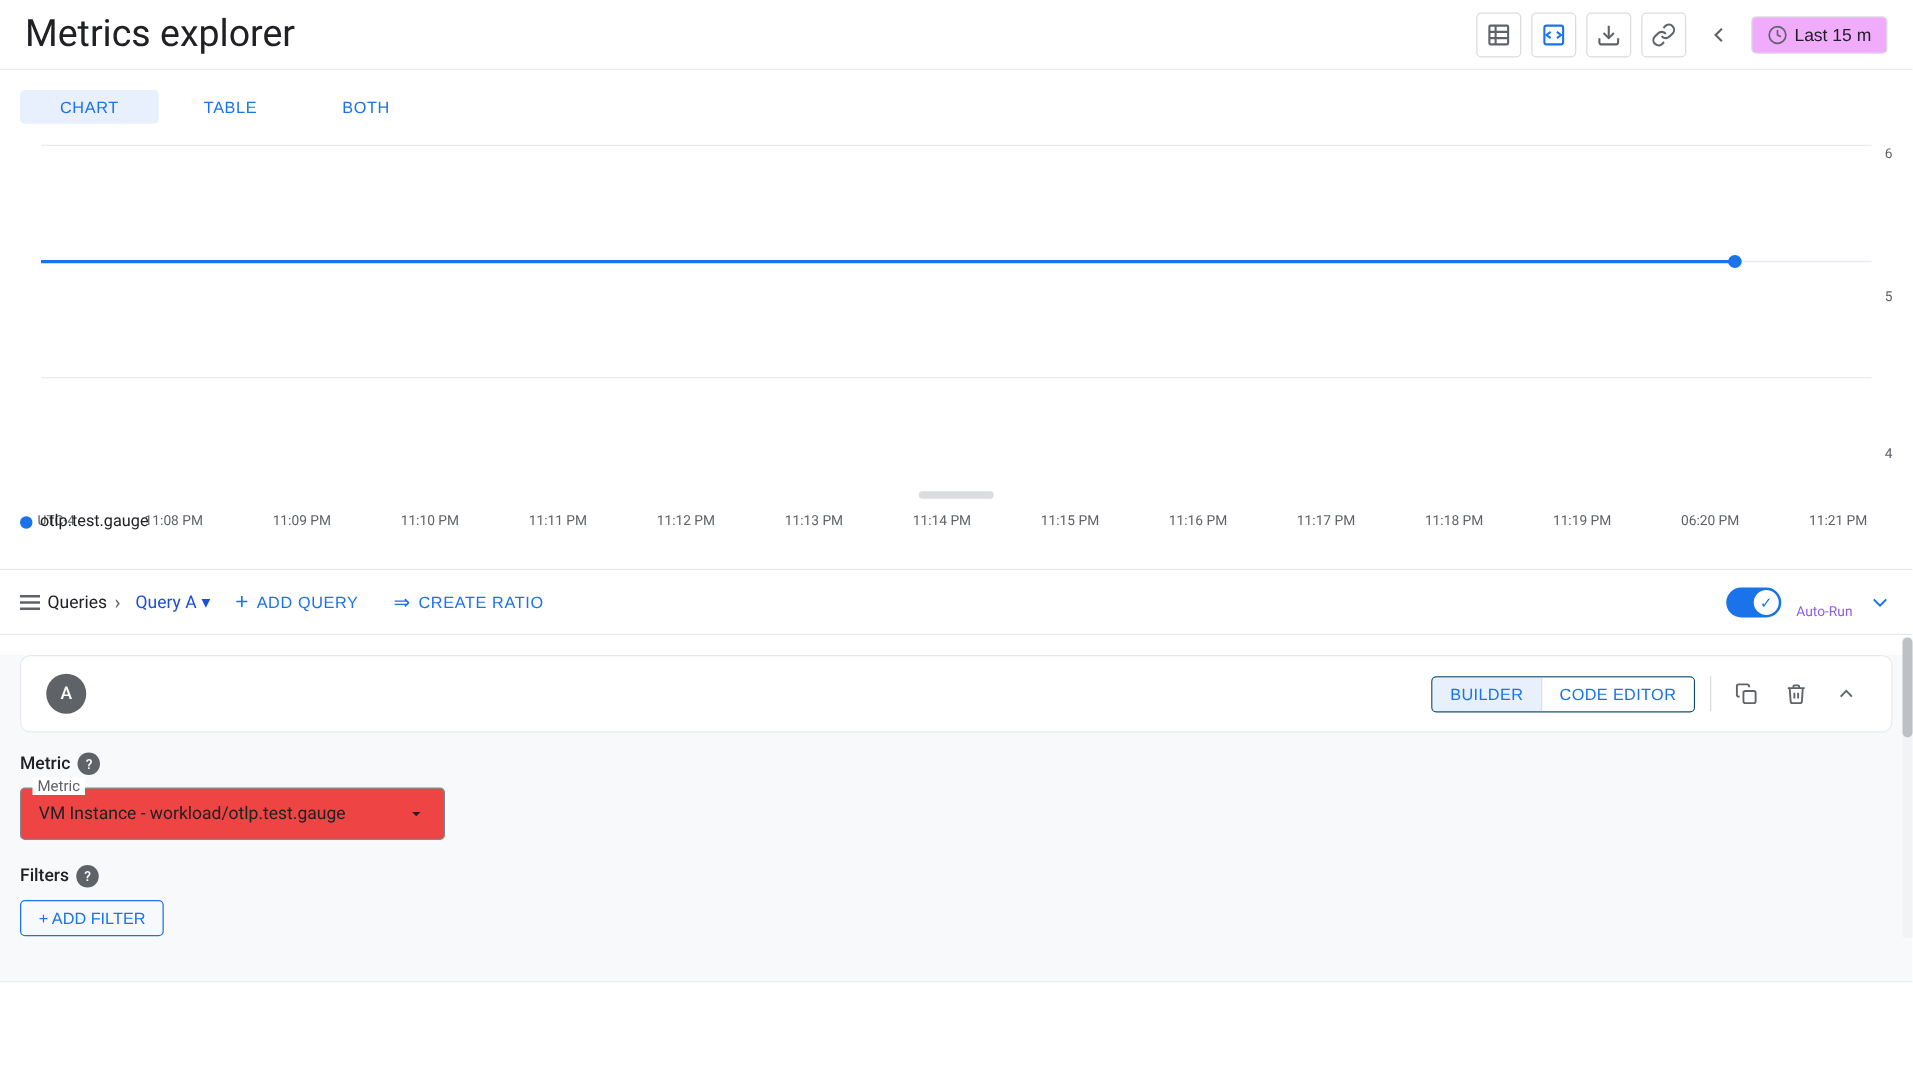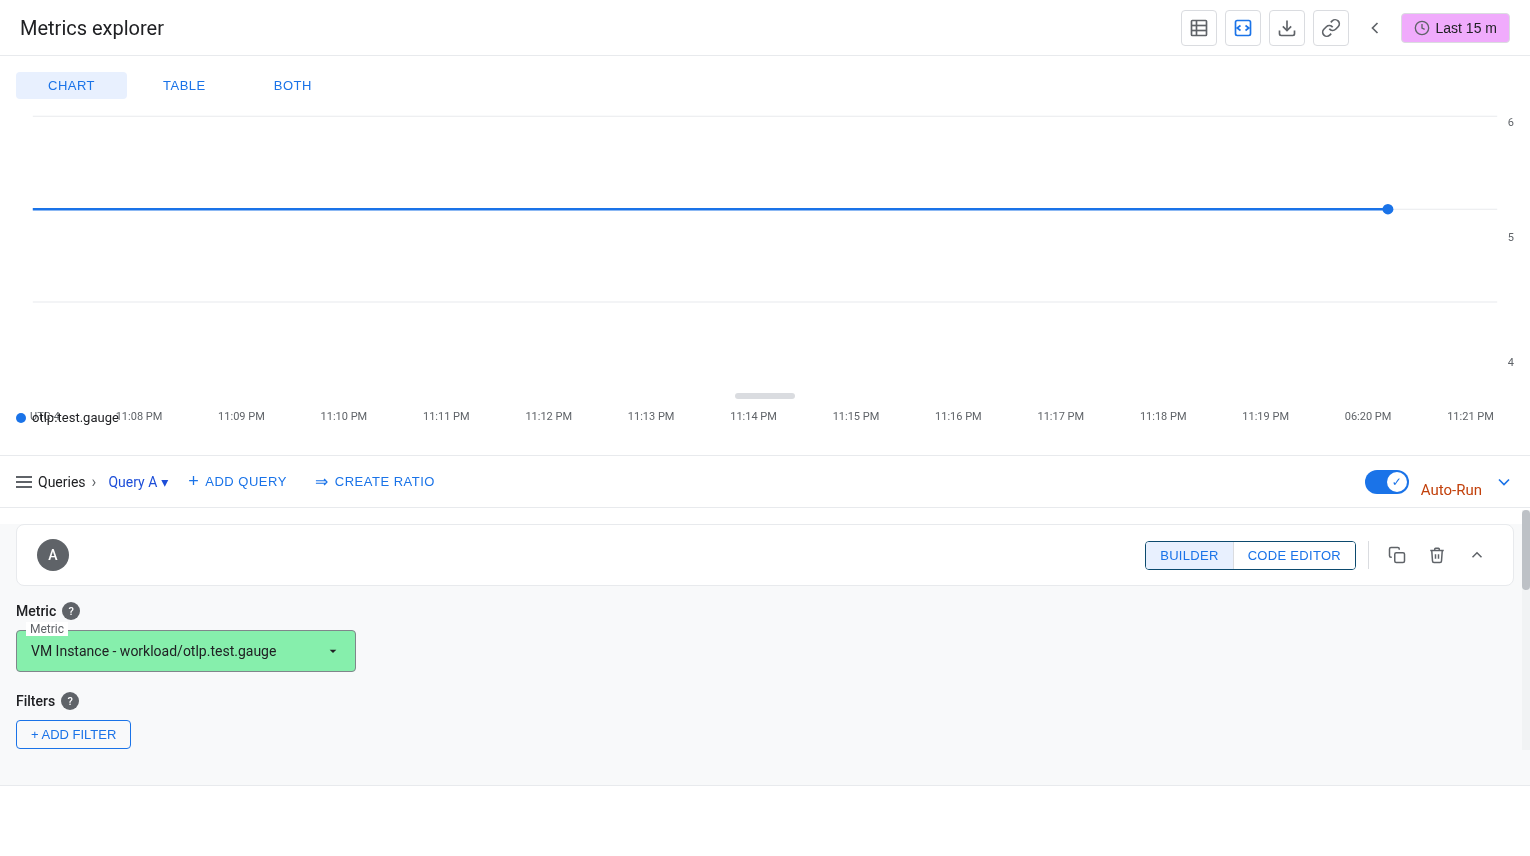--- a/index.html
+++ b/index.html
@@ -8,21 +8,21 @@
     
     .header {
       display: flex;
       align-items: center;
       justify-content: space-between;
       padding: 10px 20px;
       border-bottom: 1px solid #e8eaed;
       height: 56px;
     }
     .header-title {
-      font-size: 20px;
+      font-size: 30px;
       font-weight: 400;
       color: #202124;
     }
     .header-actions {
       display: flex;
       align-items: center;
       gap: 8px;
     }
     .icon-btn {
       width: 36px;
@@ -185,22 +185,22 @@
       border-radius: 4px;
       letter-spacing: 0.5px;
     }
     .query-bar-right {
       margin-left: auto;
       display: flex;
       align-items: center;
       gap: 12px;
     }
     .auto-run-label {
-      font-size: 15px;
-      color: #c2410c;
+      font-size: 11px;
+      color: #8b5cf6;
       margin-top: 16px;
     }
     .toggle-track {
       width: 44px;
       height: 24px;
       border-radius: 12px;
       background: #1a73e8;
       display: flex;
       align-items: center;
       padding: 2px;
@@ -337,21 +337,21 @@
       position: relative;
       width: 340px;
     }
     .metric-select-box {
       display: flex;
       align-items: center;
       justify-content: space-between;
       padding: 12px 14px;
       border: 1px solid #80868b;
       border-radius: 4px;
-      background: #86efac;
+      background: #ef4444;
       cursor: pointer;
       font-size: 14px;
       color: #202124;
     }
     .metric-select-label-float {
       position: absolute;
       top: -8px;
       left: 10px;
       background: #fff;
       padding: 0 4px;

